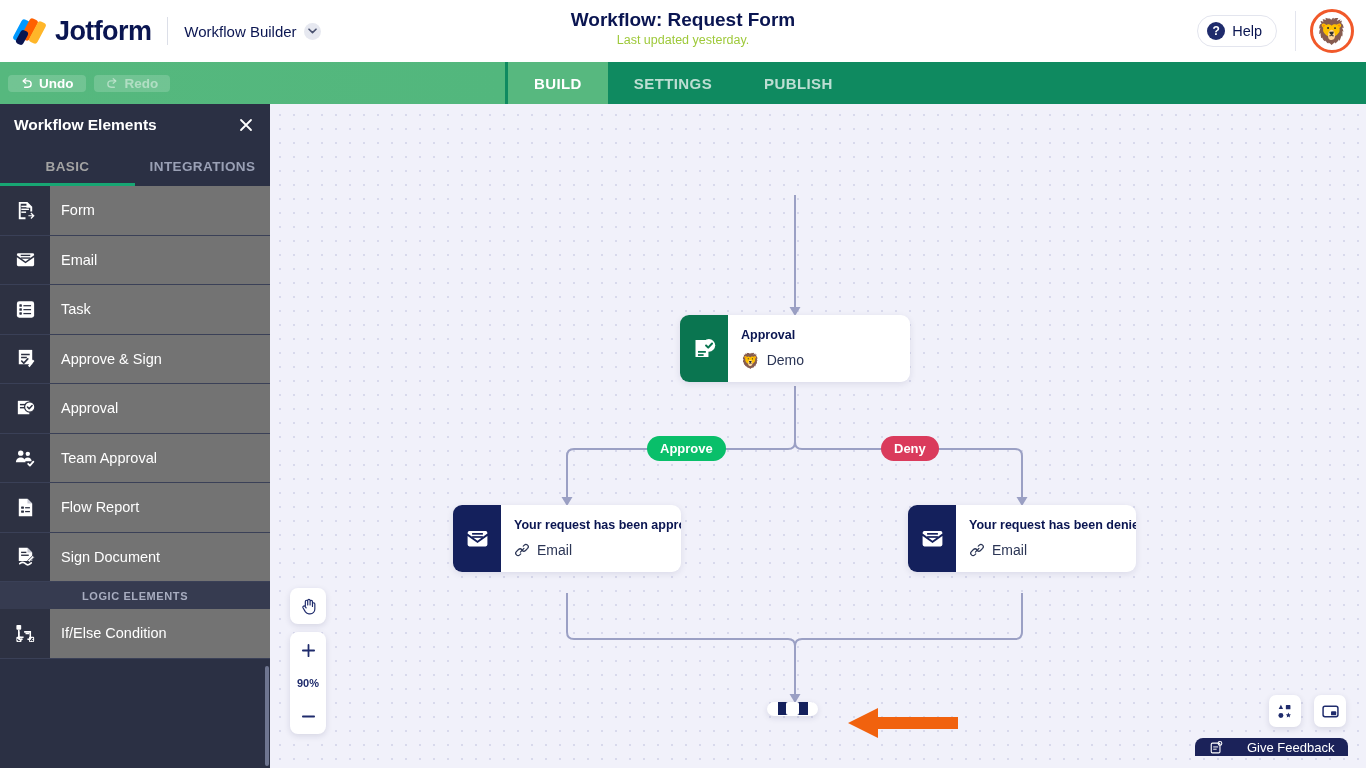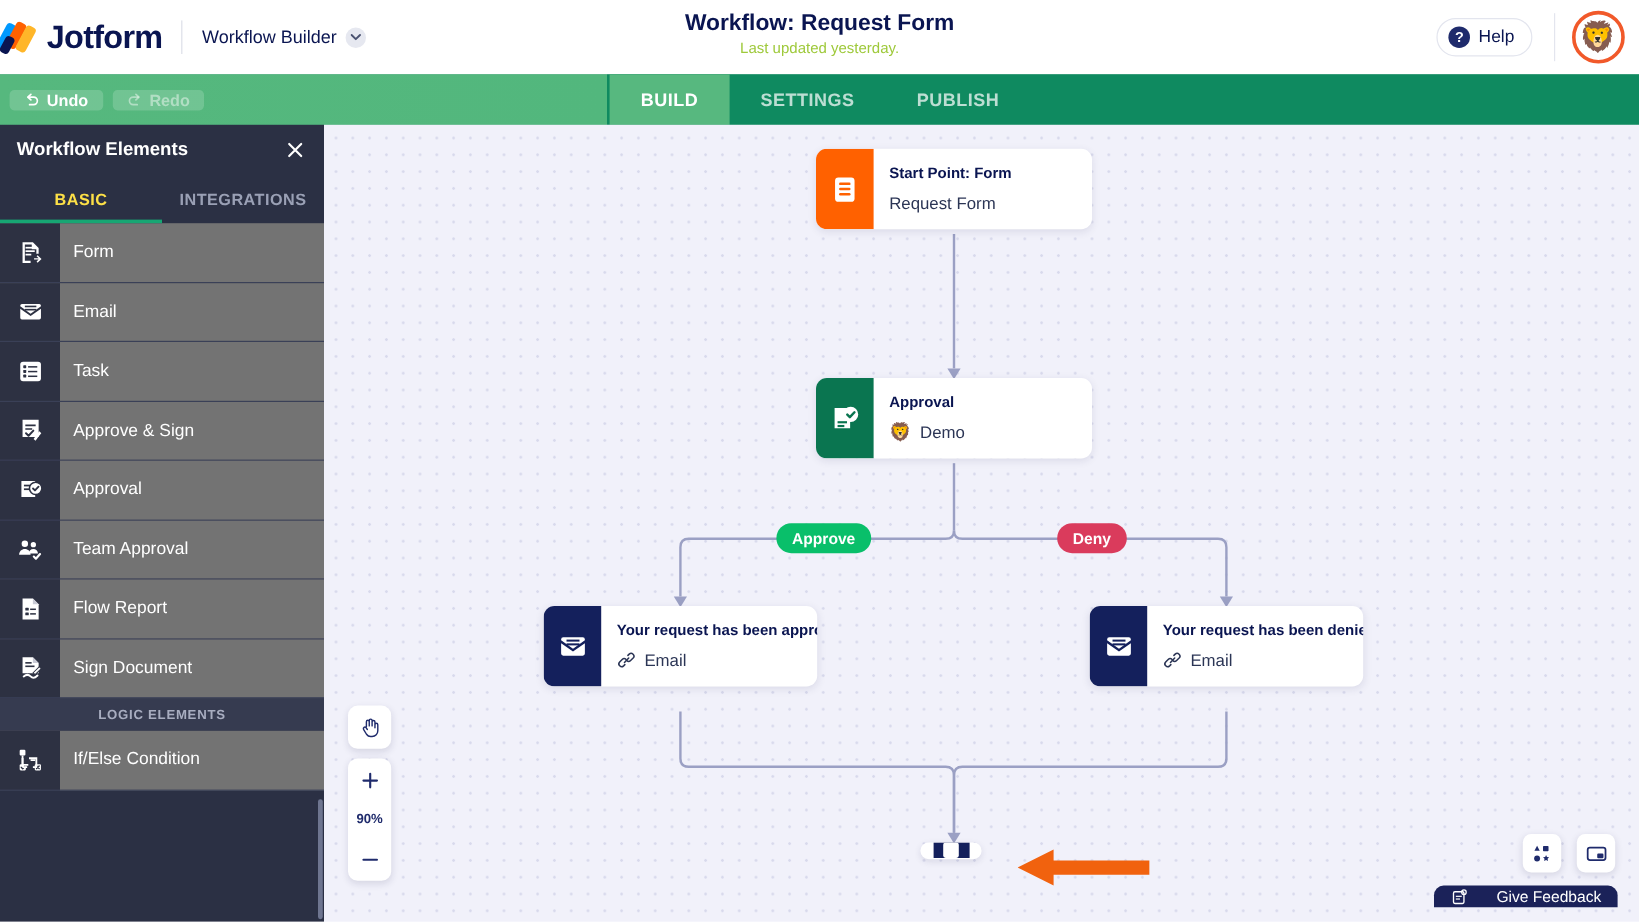--- a/index.html
+++ b/index.html
@@ -8,21 +8,21 @@
     font-family: "Liberation Sans", sans-serif;
     overflow: hidden;
     background: #ffffff;
   }
 
   
   #topbar {
     position: absolute; left: 0; top: 0; width: 1366px; height: 62px;
     background: #ffffff; display: flex; align-items: center;
   }
-  #brand { display: flex; align-items: center; }
+  #brand { display: flex; align-items: center; padding-left: 16px; }
   .jf-logo { width: 30px; height: 30px; position: relative; margin-right: 9px; }
   .jf-bar { position: absolute; width: 9px; height: 23px; border-radius: 3px; }
   .jf-b1 { background: #0099ff; left: 1px;  top: 3px;  transform: rotate(28deg); }
   .jf-b2 { background: #ff6100; left: 9px;  top: 2px;  transform: rotate(28deg); }
   .jf-b3 { background: #ffb629; left: 17px; top: 5px;  transform: rotate(28deg); }
   .jf-b4 { background: #0a1551; left: 2px;  top: 14px; width: 8px; height: 15px; transform: rotate(28deg); }
   #wordmark {
     font-size: 27px; font-weight: bold; color: #0a1551; letter-spacing: -0.6px;
   }
   #brand-divider { width: 1px; height: 28px; background: #dcdfe8; margin: 0 16px; }
@@ -100,21 +100,21 @@
     padding: 0 16px 0 14px;
   }
   #sb-title { font-size: 15.5px; font-weight: bold; color: #ffffff; }
   #sb-close { color: #ffffff; cursor: pointer; line-height: 0; }
   #sb-tabs { display: flex; height: 40px; position: relative; }
   .sb-tab {
     flex: 1; display: flex; align-items: center; justify-content: center;
     font-size: 13.5px; font-weight: bold; letter-spacing: 0.4px;
     color: #9aa0b5; cursor: pointer; position: relative;
   }
-  .sb-tab.active { color: #fde047; }
+  .sb-tab.active { color: #a3a3a3; }
   .sb-tab.active::after {
     content: ""; position: absolute; left: 0; right: 0; bottom: 0;
     height: 3px; background: #17a673;
   }
   .sb-item {
     display: flex; align-items: center; height: 49.5px;
     background: #737373; border-bottom: 1px solid #3a4057; cursor: pointer;
   }
   .sb-item .ic {
     width: 50px; min-width: 50px; height: 49.5px; background: #2d3142;
@@ -458,36 +458,20 @@
 
     <path d="M525 338 Q525 345 532 345 L745 345 Q752 345 752 352 L752 393" stroke="#9ba0c4" stroke-width="2" fill="none"></path>
     <path d="M746.5 393 L757.5 393 L752 402 Z" fill="#9ba0c4"></path>
 
     <path d="M297 489 L297 528 Q297 535 304 535 L518 535 Q525 535 525 542 L525 590" stroke="#9ba0c4" stroke-width="2" fill="none"></path>
 
     <path d="M752 489 L752 528 Q752 535 745 535 L532 535 Q525 535 525 542 L525 590" stroke="#9ba0c4" stroke-width="2" fill="none"></path>
     <path d="M519.5 590 L530.5 590 L525 599 Z" fill="#9ba0c4"></path>
   </svg>
 
-  <div class="node" id="node-start">
-    <div class="side">
-      <svg width="26" height="26" viewBox="0 0 24 24">
-          <rect x="4.5" y="2.6" width="15" height="18.8" rx="2.6" fill="#fff"></rect>
-          <rect x="7.6" y="6.6" width="8.8" height="1.9" rx="0.9" fill="#ff6100"></rect>
-          <rect x="7.6" y="10.6" width="8.8" height="1.9" rx="0.9" fill="#ff6100"></rect>
-          <rect x="7.6" y="14.6" width="8.8" height="1.9" rx="0.9" fill="#ff6100"></rect>
-        </svg>
-    </div>
-    <div class="body">
-      <div class="n-title">Start Point: Form</div>
-      <div class="n-sub">
-        <span>Request Form</span>
-      </div>
-    </div>
-  </div>
 
   <div class="node" id="node-approval">
     <div class="side">
       <svg width="27" height="27" viewBox="0 0 24 24">
           <path d="M4 4.5h11.5v15H4z" fill="#fff"></path>
           <rect x="6.2" y="14.2" width="7" height="1.6" fill="#0a7550"></rect>
           <rect x="6.2" y="17" width="5" height="1.6" fill="#0a7550"></rect>
           <circle cx="15.9" cy="9.2" r="5.6" fill="#fff"></circle>
           <path d="M13.4 9.3l1.9 1.9 3.4-3.6" stroke="#0a7550" stroke-width="1.8" fill="none" stroke-linecap="round" stroke-linejoin="round"></path>
         </svg>

